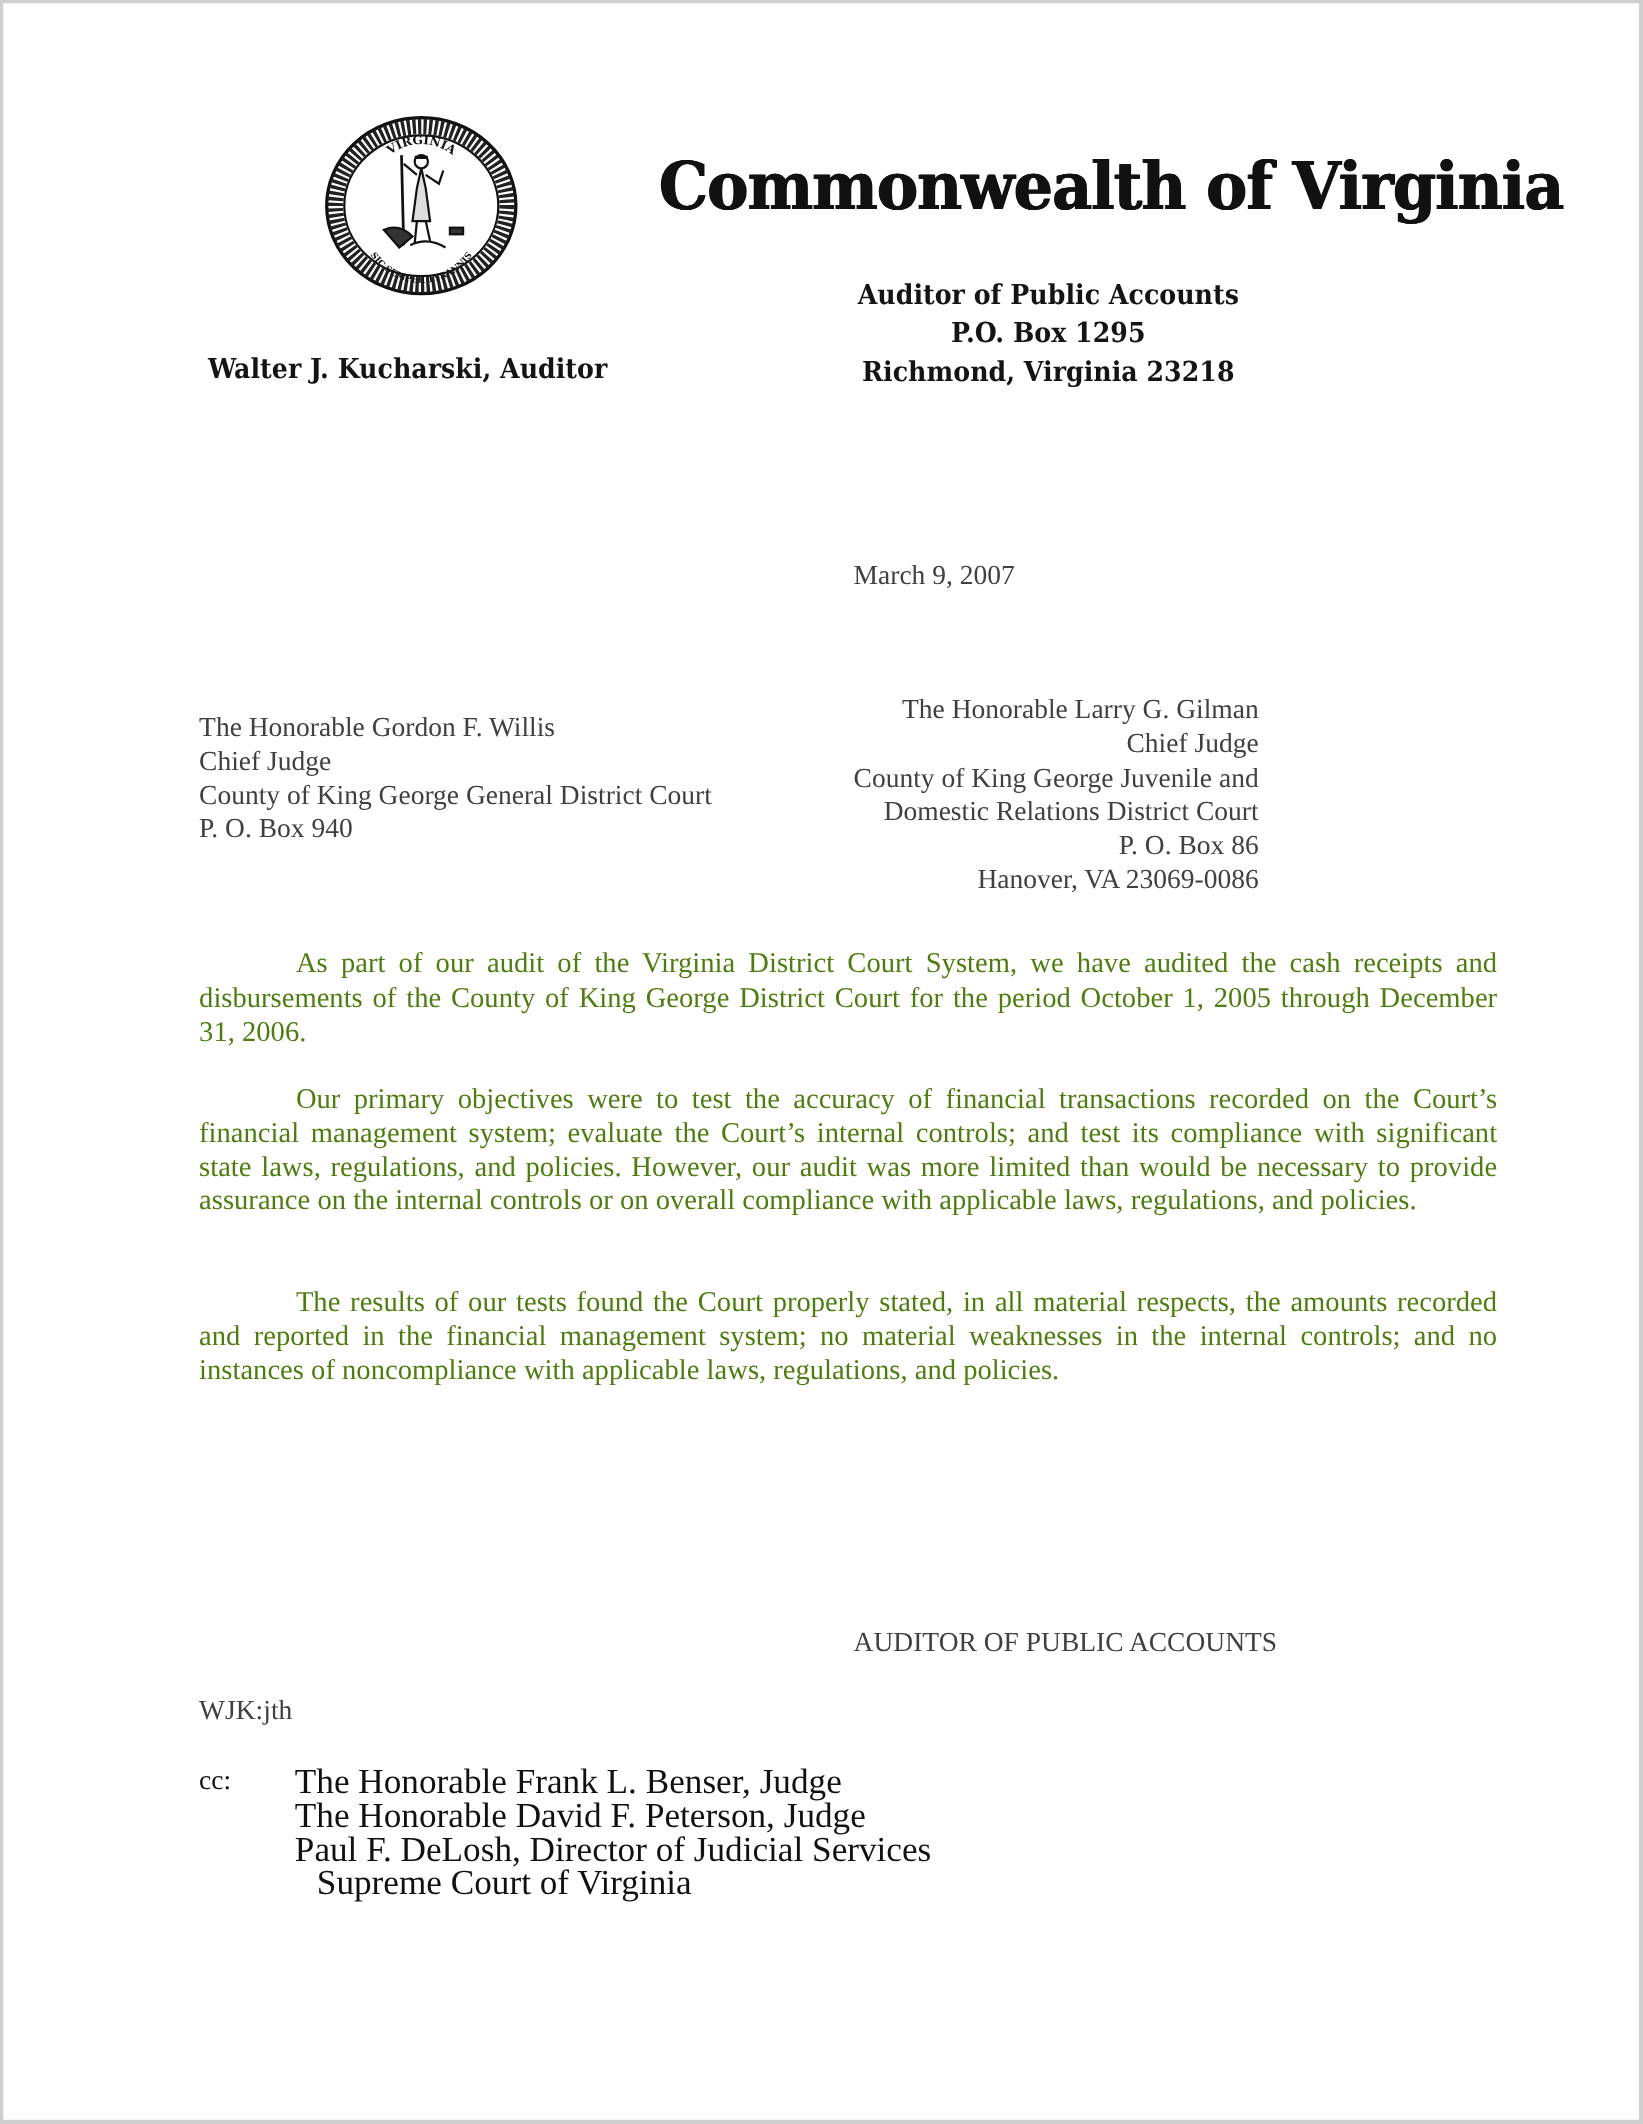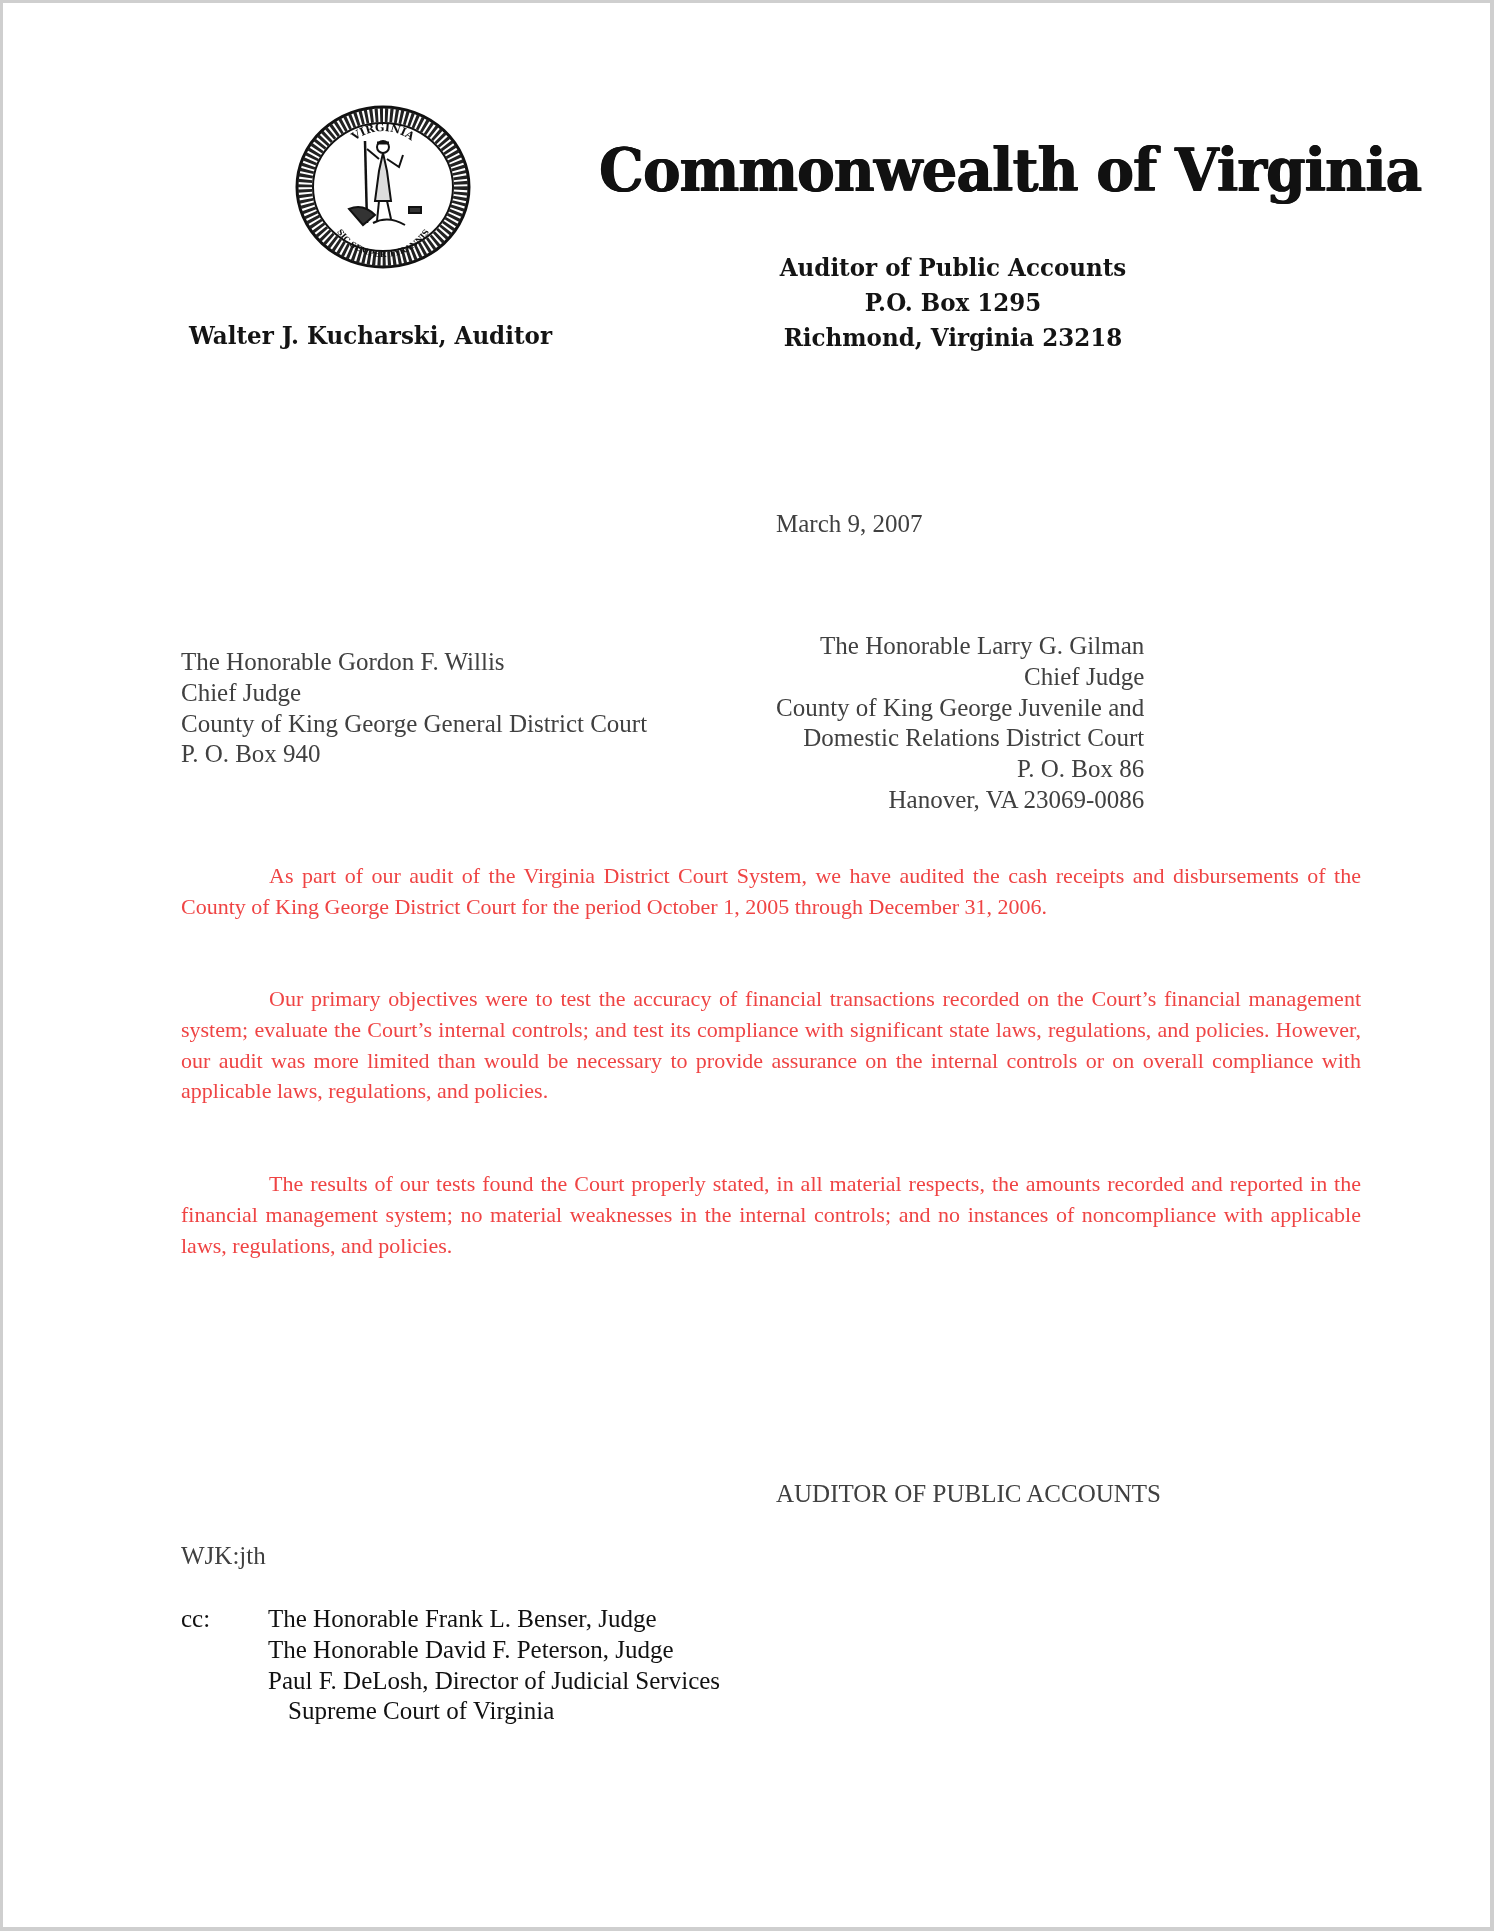--- a/index.html
+++ b/index.html
@@ -79,41 +79,41 @@
       line-height: 30.8px;
       color: #404040;
       white-space: nowrap;
     }
     .block .line { display: block; }
     .para {
       position: absolute;
       left: 178px;
       width: 1180px;
       font-family: "Liberation Serif", "DejaVu Serif", serif;
-      font-size: 22px;
+      font-size: 26px;
       line-height: 30.8px;
-      color: #ef4444;
+      color: #4d7c0f;
       text-align: justify;
       text-indent: 88px;
       white-space: normal;
     }
     .cc-label {
       position: absolute;
       left: 178px;
       top: 1601px;
       font-family: "Liberation Serif", "DejaVu Serif", serif;
       font-size: 25px;
       line-height: 30.8px;
     }
     .cc-list {
       position: absolute;
       left: 265px;
       top: 1601px;
       font-family: "Liberation Serif", "DejaVu Serif", serif;
-      font-size: 25px;
+      font-size: 32px;
       line-height: 30.8px;
       white-space: nowrap;
     }
     .cc-list .line { display: block; }
     .indent-sub { padding-left: 20px; }
   </style>
 </head>
 <body>
 
 <div class="page">

